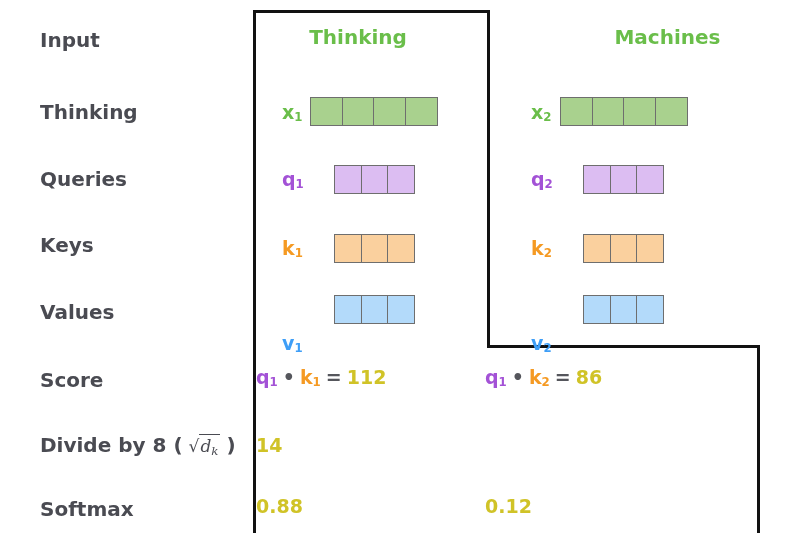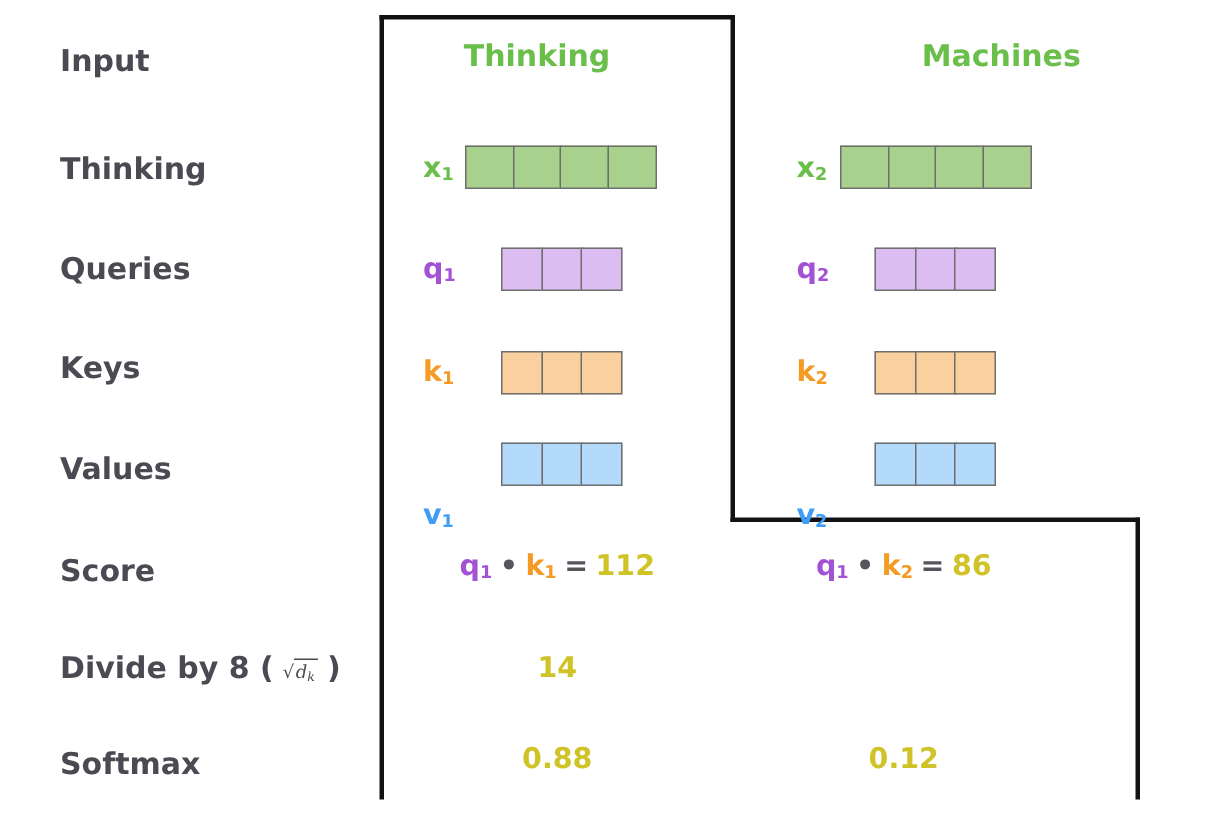--- a/index.html
+++ b/index.html
@@ -44,28 +44,28 @@
   .boxes .cell:first-child { margin-left:0; }
   .boxes.wide .cell   { width:31px; }
   .boxes.narrow .cell { width:26px; }
   .boxes.fill-green  .cell { background:var(--green-fill); }
   .boxes.fill-purple .cell { background:var(--purple-fill); }
   .boxes.fill-orange .cell { background:var(--orange-fill); }
   .boxes.fill-blue   .cell { background:var(--blue-fill); }
 
   
   .val-cell {
-    position:absolute; font-size:19px; font-weight:700; text-align:center;
+    position:absolute; font-size:19px; font-weight:700; 
     white-space:nowrap;
   }
 
   
   .math {
     font-family:"DejaVu Serif","Liberation Serif",serif; font-style:italic;
-    font-size:12px; margin:4px 6px; font-weight:400;
+    font-size:17px; margin:4px 6px; font-weight:400;
   }
   .math .radicand { border-top:1.5px solid var(--label-gray); padding:1px 2px 0 1px; }
   .math sub { font-size:0.7em; vertical-align:baseline; position:relative; top:0.25em; }
 </style>
 </head>
 <body>
 
 <div id="canvas">
 
   <div class="frame-seg" style="left:253px; top:10px; width:3px; height:523px;"></div>

